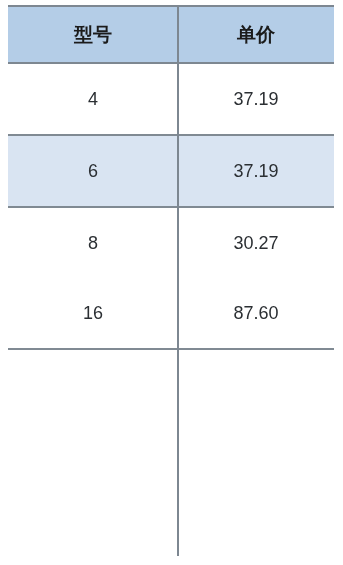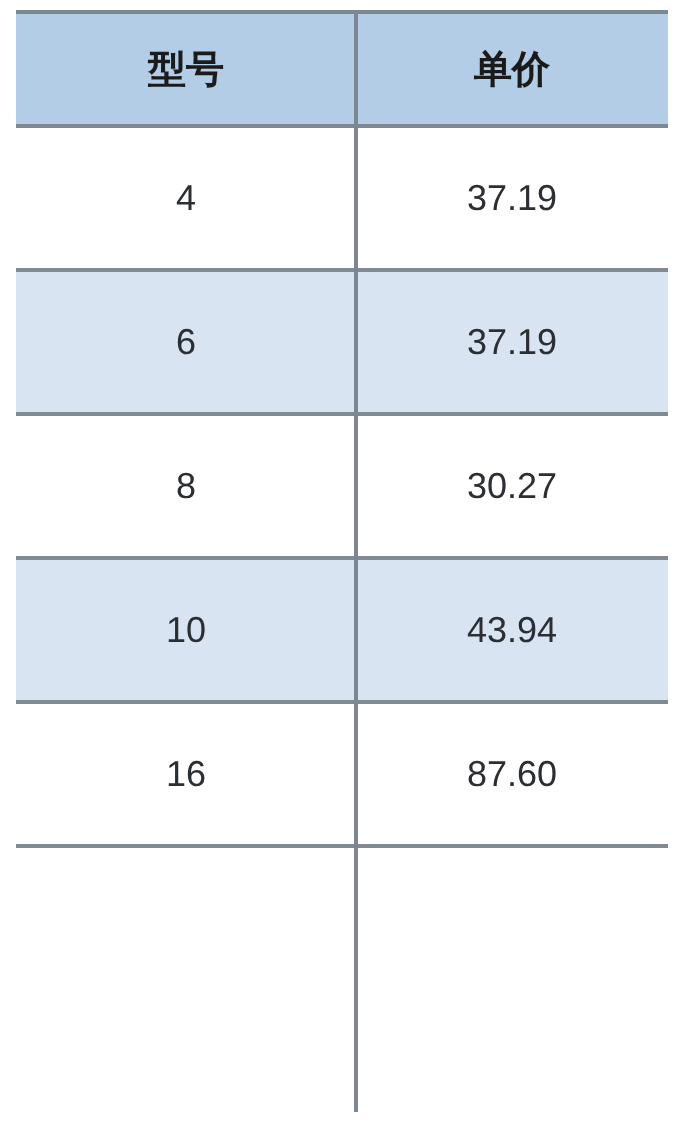--- a/index.html
+++ b/index.html
@@ -109,24 +109,20 @@
       <tr class="data-row shaded">
         <td class="cell-model">6</td>
         <td class="cell-price">37.19</td>
       </tr>
 
       <tr class="data-row">
         <td class="cell-model">8</td>
         <td class="cell-price">30.27</td>
       </tr>
 
-      <tr class="data-row shaded">
-        <td class="cell-model">10</td>
-        <td class="cell-price">43.94</td>
-      </tr>
 
 
 
       <tr class="data-row last-row">
         <td class="cell-model">16</td>
         <td class="cell-price">87.60</td>
       </tr>
 
     </tbody>
   </table>

